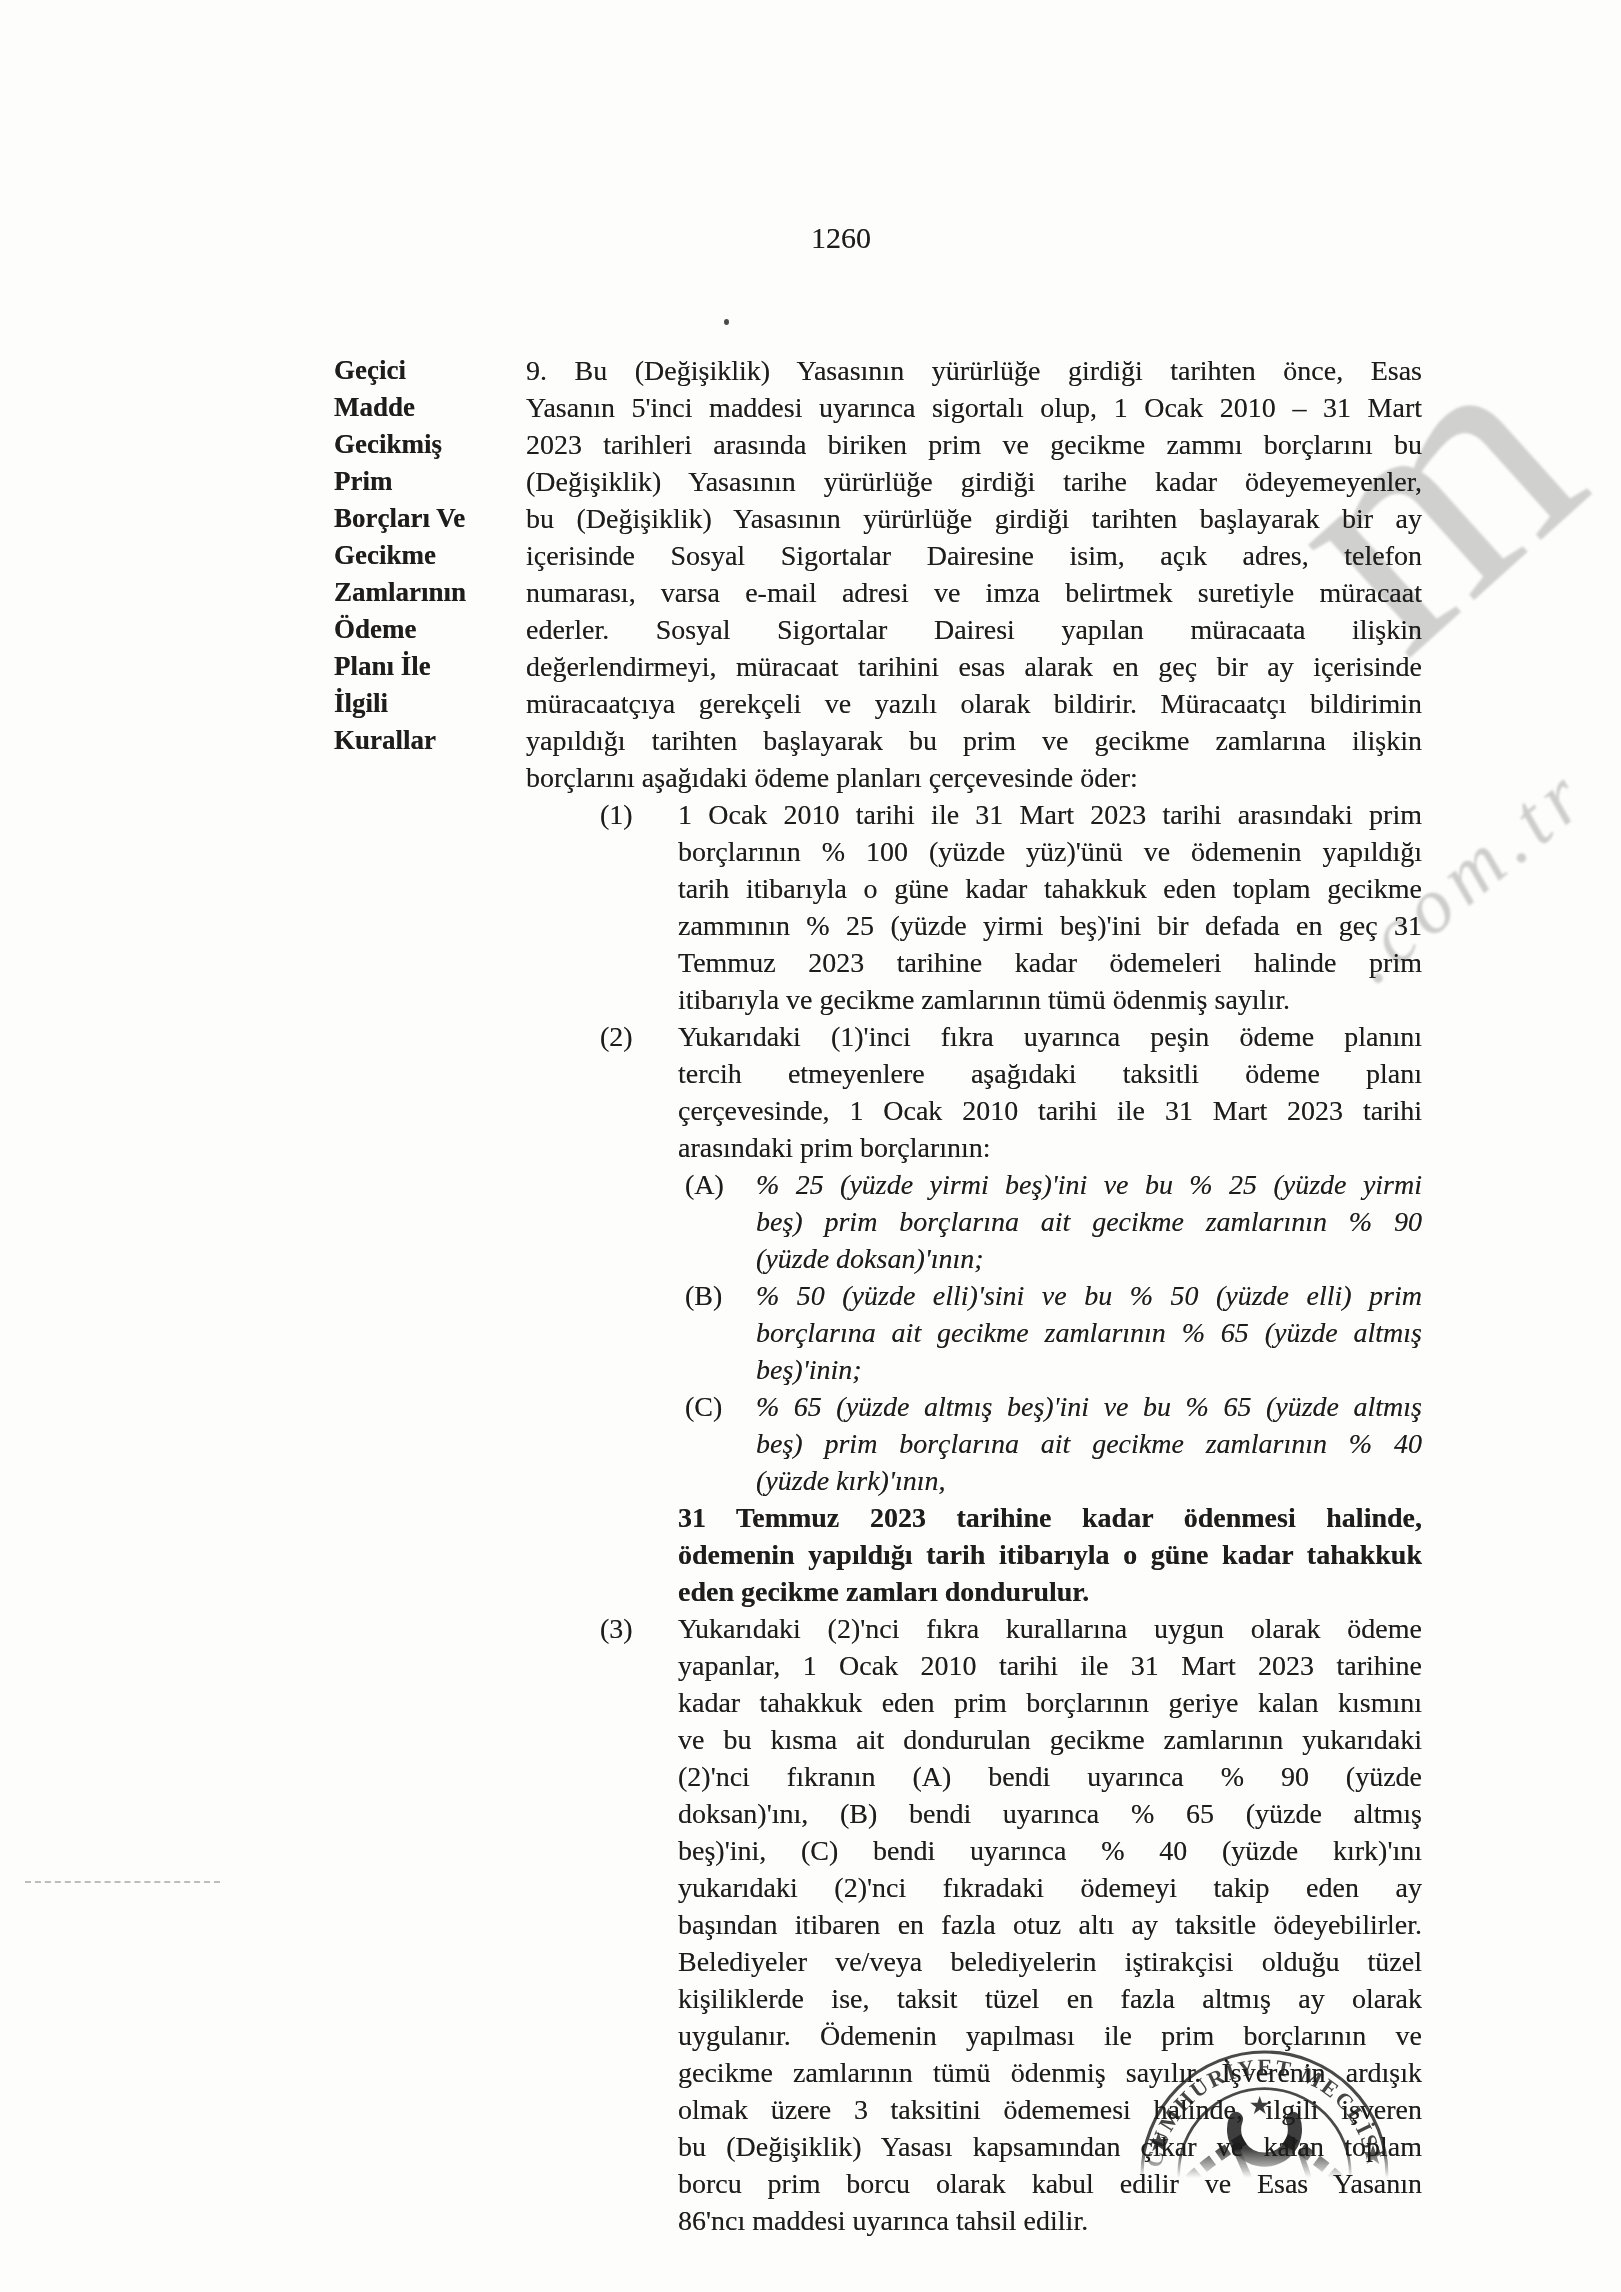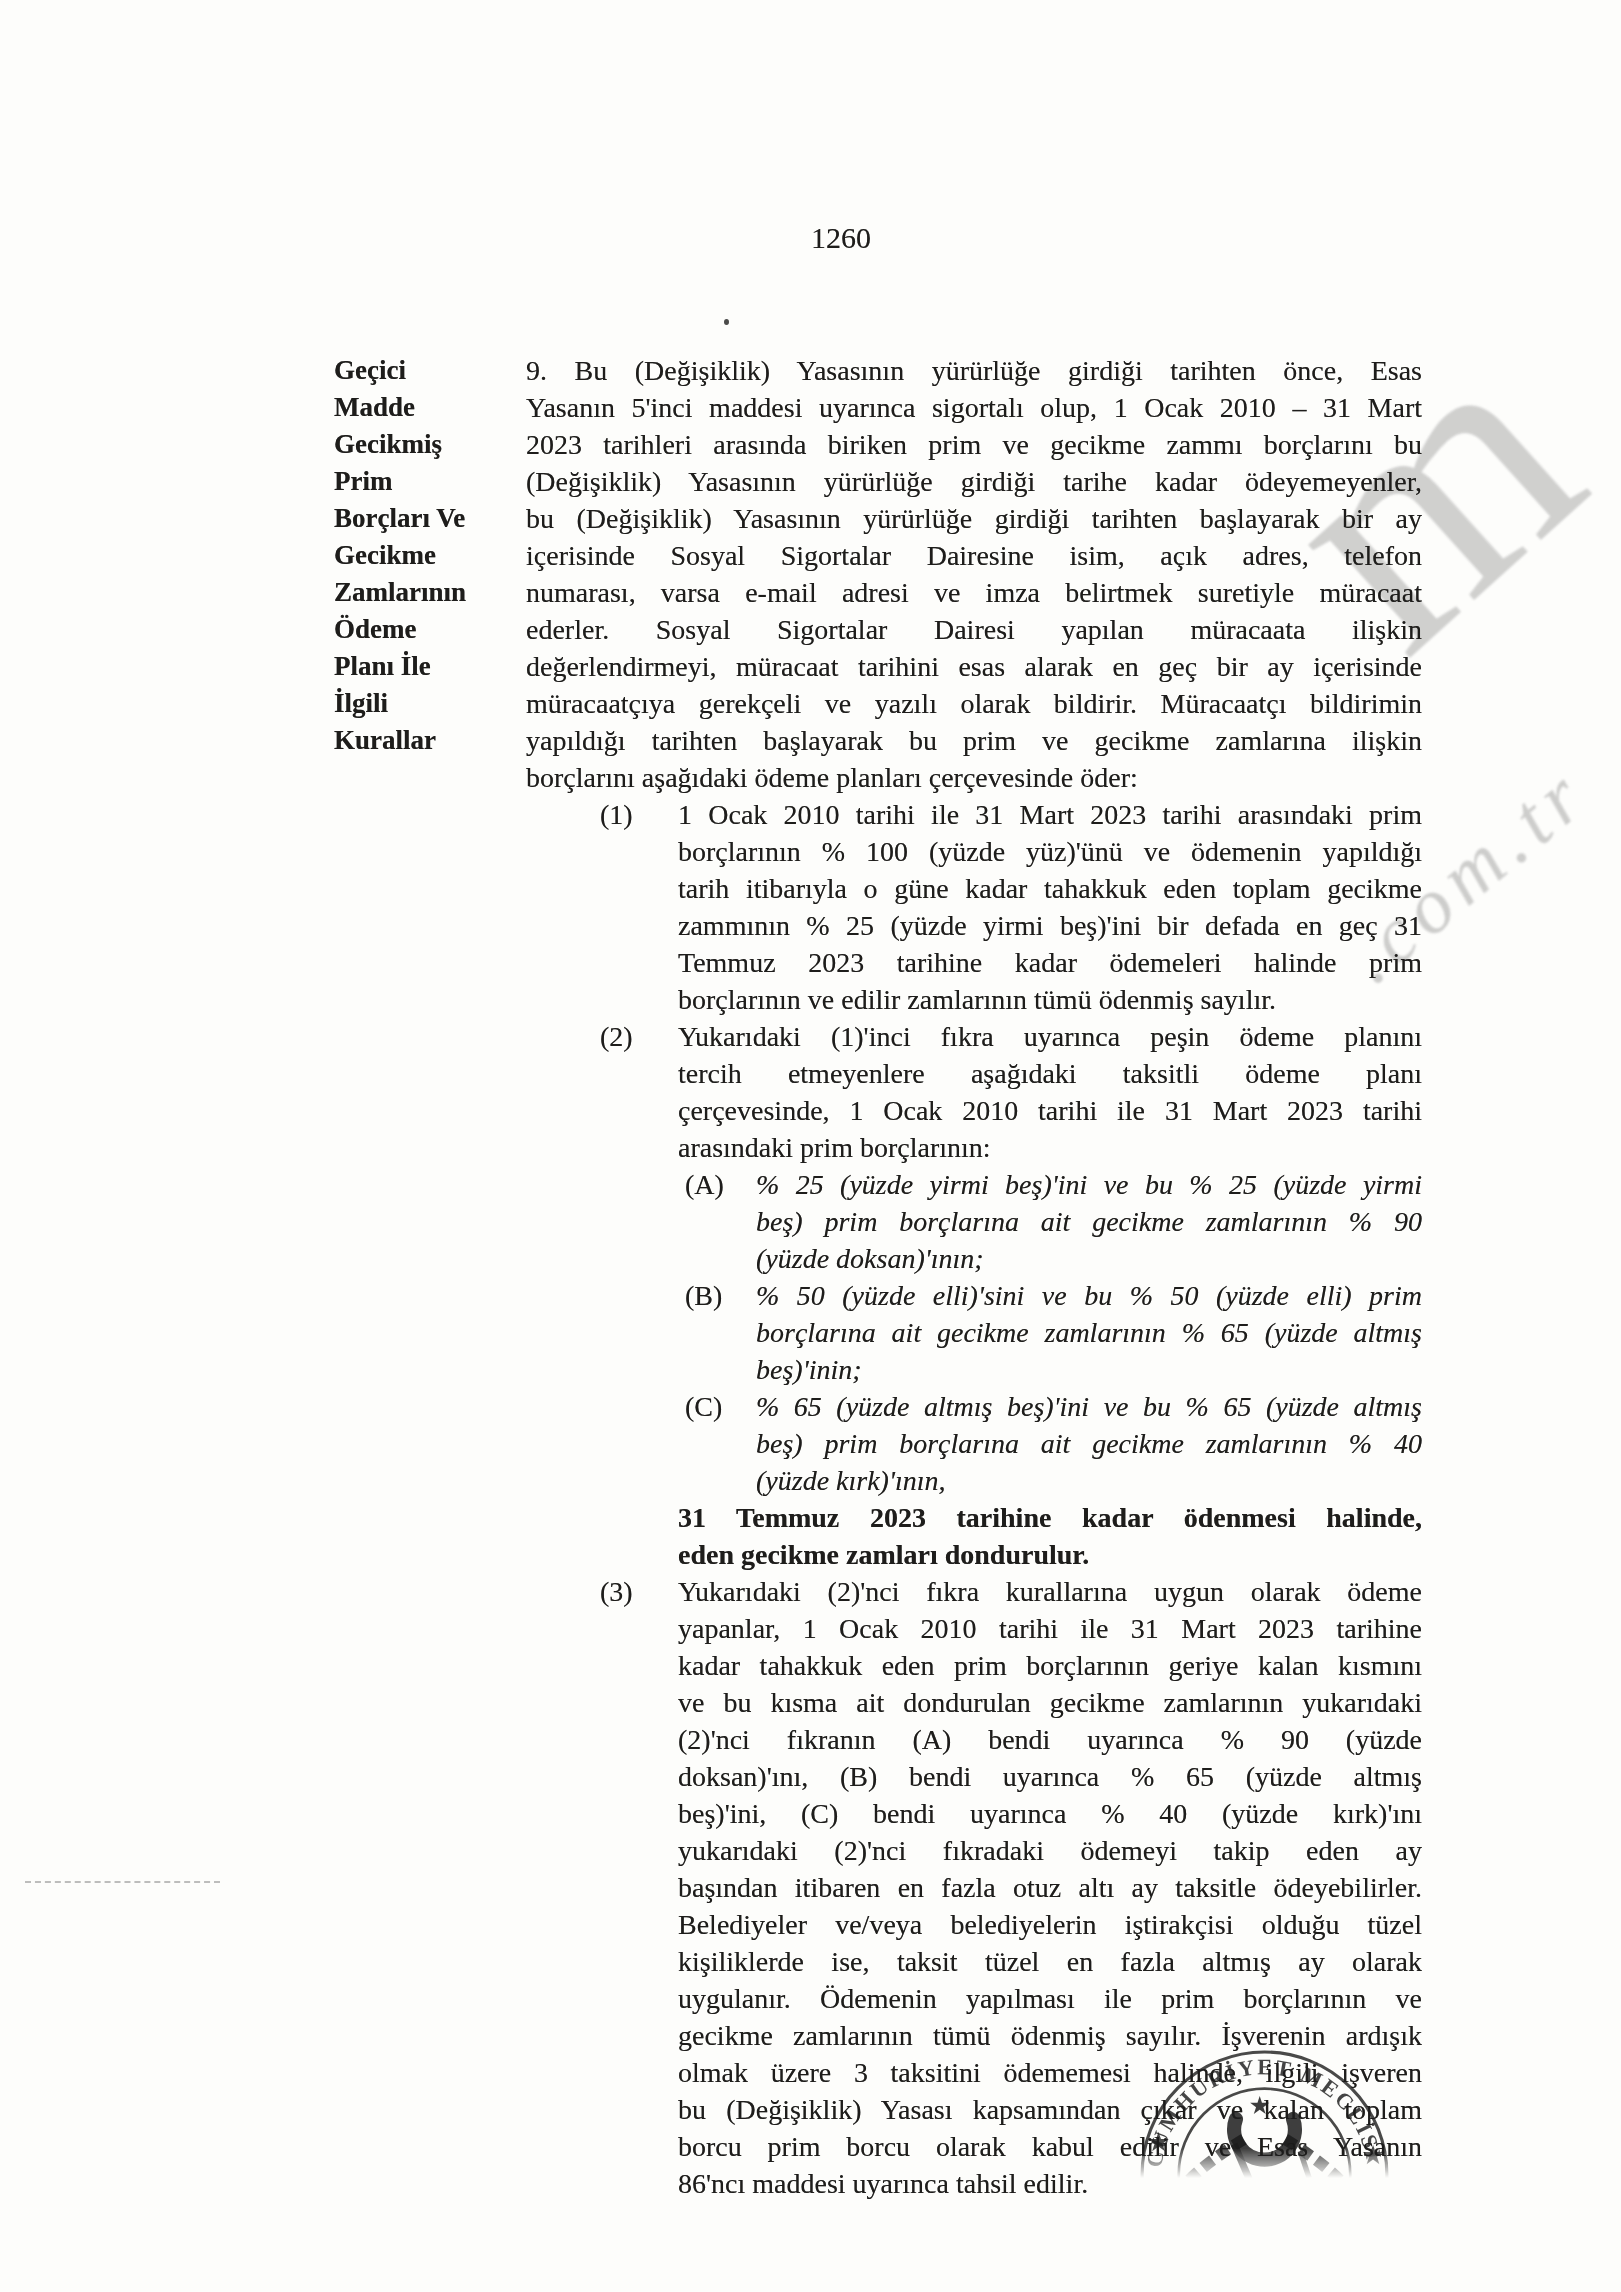--- a/index.html
+++ b/index.html
@@ -113,21 +113,21 @@
     </div>
 
   <div class="item">
     <span class="marker">(1)</span>
     <div class="ltxt just">
         <div class="line jl">1 Ocak 2010 tarihi ile 31 Mart 2023 tarihi arasındaki prim</div>
         <div class="line jl">borçlarının % 100 (yüzde yüz)'ünü ve ödemenin yapıldığı</div>
         <div class="line jl">tarih itibarıyla o güne kadar tahakkuk eden toplam gecikme</div>
         <div class="line jl">zammının % 25 (yüzde yirmi beş)'ini bir defada en geç 31</div>
         <div class="line jl">Temmuz 2023 tarihine kadar ödemeleri halinde prim</div>
-        <div class="line">borçlarının ve edilir zamlarının tümü ödenmiş sayılır.</div>
+        <div class="line">itibarıyla ve gecikme zamlarının tümü ödenmiş sayılır.</div>
       </div>
   </div>
 
   <div class="item">
     <span class="marker">(2)</span>
     <div class="ltxt just">
         <div class="line jl">Yukarıdaki (1)'inci fıkra uyarınca peşin ödeme planını</div>
         <div class="line jl">tercih etmeyenlere aşağıdaki taksitli ödeme planı</div>
         <div class="line jl">çerçevesinde, 1 Ocak 2010 tarihi ile 31 Mart 2023 tarihi</div>
         <div class="line">arasındaki prim borçlarının:</div>
@@ -156,20 +156,21 @@
     <span class="marker lvl2">(C)</span>
     <div class="ltxt lvl2 just">
         <div class="line jl">% 65 (yüzde altmış beş)'ini ve bu % 65 (yüzde altmış</div>
         <div class="line jl">beş) prim borçlarına ait gecikme zamlarının % 40</div>
         <div class="line">(yüzde kırk)'ının,</div>
       </div>
   </div>
 
   <div class="cont just">
       <div class="line jl">31 Temmuz 2023 tarihine kadar ödenmesi halinde,</div>
+      <div class="line jl">ödemenin yapıldığı tarih itibarıyla o güne kadar tahakkuk</div>
       <div class="line">eden gecikme zamları dondurulur.</div>
     </div>
 
   <div class="item">
     <span class="marker">(3)</span>
     <div class="ltxt just">
         <div class="line jl">Yukarıdaki (2)'nci fıkra kurallarına uygun olarak ödeme</div>
         <div class="line jl">yapanlar, 1 Ocak 2010 tarihi ile 31 Mart 2023 tarihine</div>
         <div class="line jl">kadar tahakkuk eden prim borçlarının geriye kalan kısmını</div>
         <div class="line jl">ve bu kısma ait dondurulan gecikme zamlarının yukarıdaki</div>

